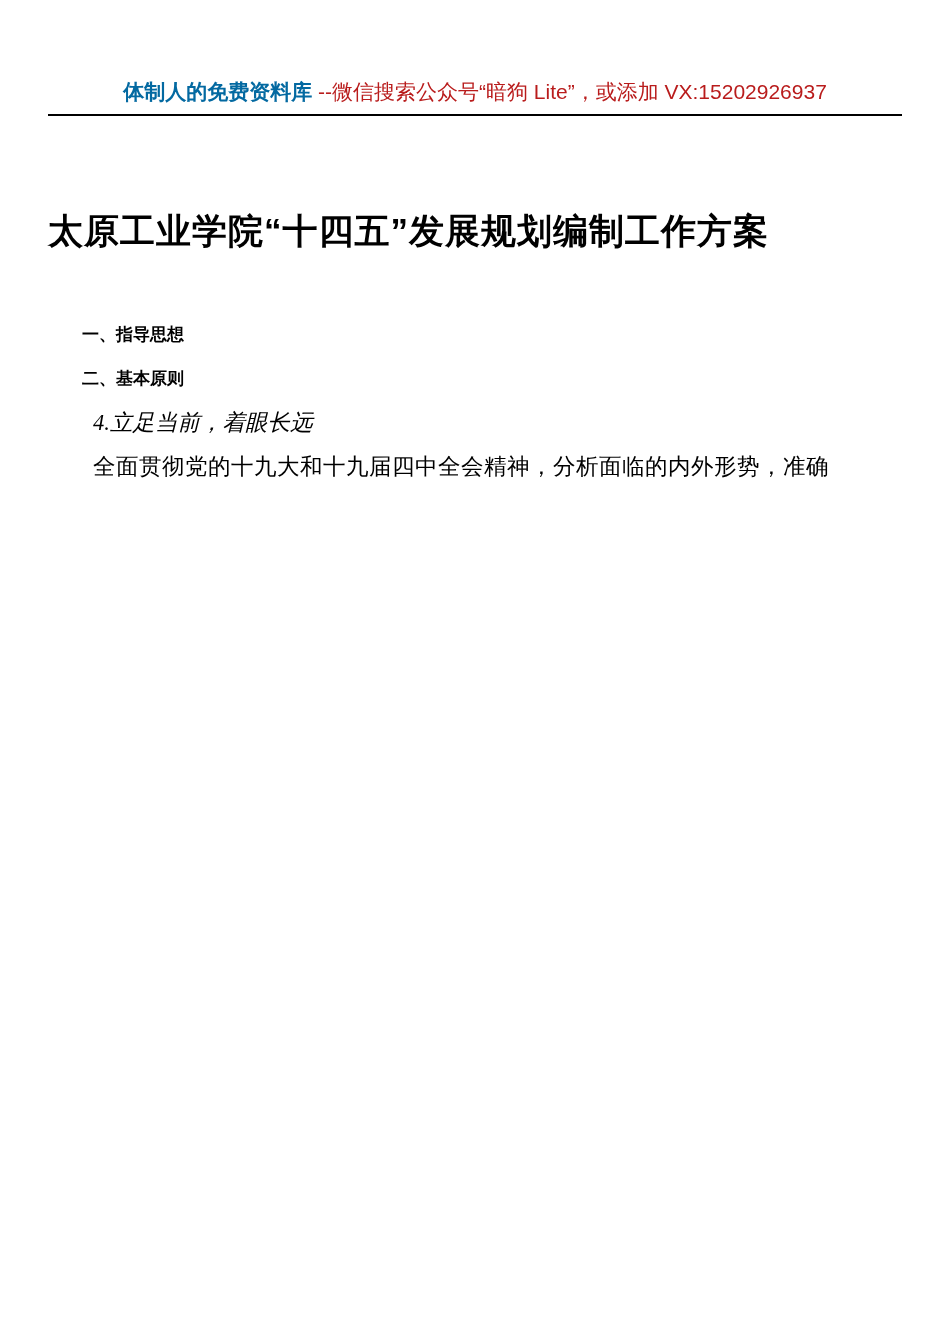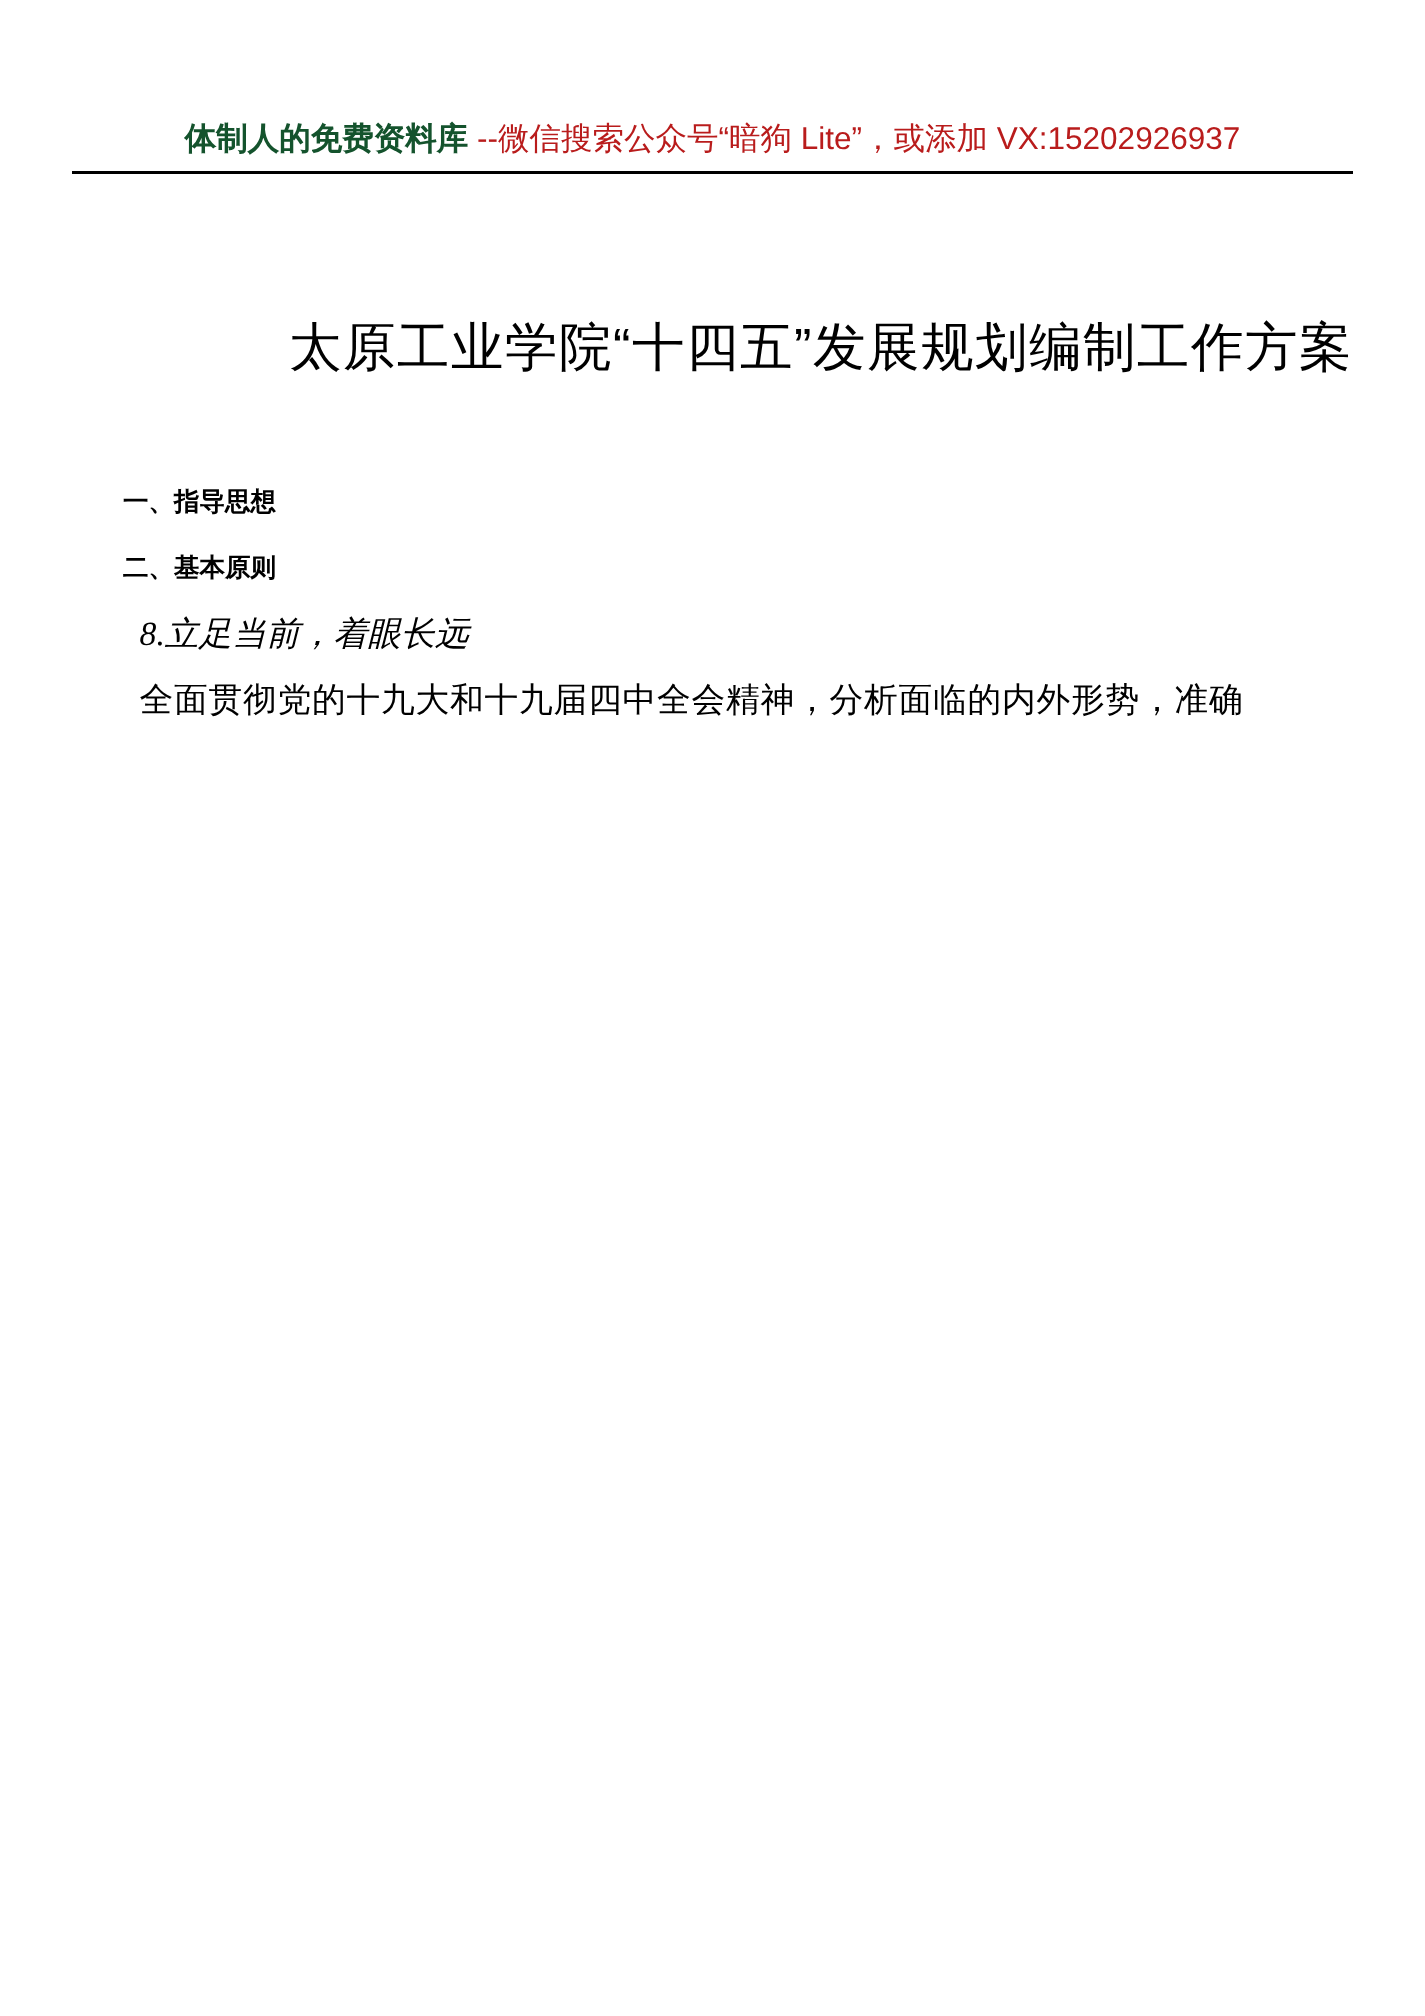--- a/index.html
+++ b/index.html
@@ -24,31 +24,31 @@
   .doc-header {
     padding-top: 78px;
     padding-bottom: 8px;
     border-bottom: 2px solid #000000;
     text-align: center;
     font-size: 21px;
     font-family: "Liberation Sans", "DejaVu Sans", sans-serif;
     white-space: nowrap;
   }
   .doc-header .hl {
-    color: #14532d;
+    color: #0369a1;
     font-weight: bold;
   }
   .doc-header .rest {
     color: #b91c1c;
   }
   .title {
     margin: 92px 0 17px 0;
-    text-align: right;
+    text-align: left;
     font-size: 35px;
-    font-weight: 400;
+    font-weight: 700;
     letter-spacing: 1px;
     font-family: "Liberation Sans", "DejaVu Sans", sans-serif;
   }
   .body-text {
     margin-top: 58px;
   }
   .para {
     margin: 0;
     font-size: 22.5px;
     line-height: 44px;
@@ -87,19 +87,19 @@
 
   <div class="body-text">
 
 
     <h2 class="heading">一、指导思想</h2>
 
 
     <h2 class="heading">二、基本原则</h2>
 
 
-    <p class="subheading">8.立足当前，着眼长远</p>
+    <p class="subheading">4.立足当前，着眼长远</p>
 
     <p class="para">全面贯彻党的十九大和十九届四中全会精神，分析面临的内外形势，准确</p>
 
   </div>
 
 </div>
 
 </body></html>

